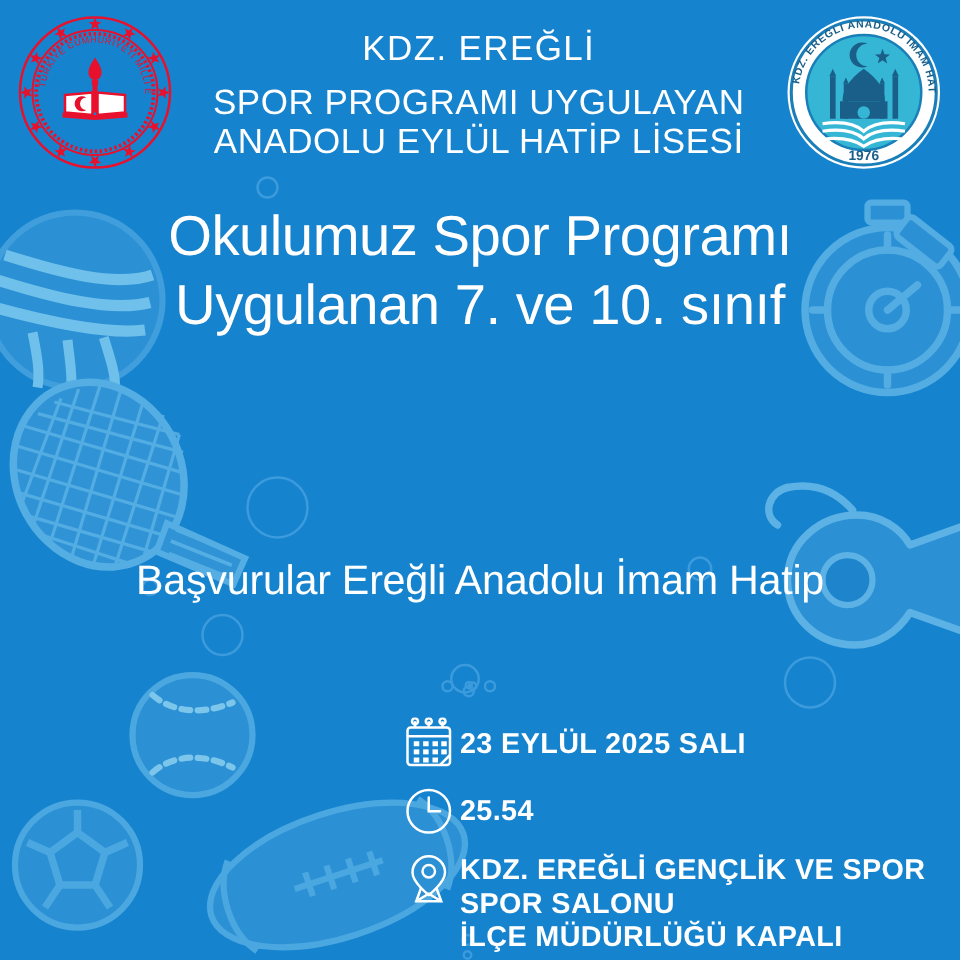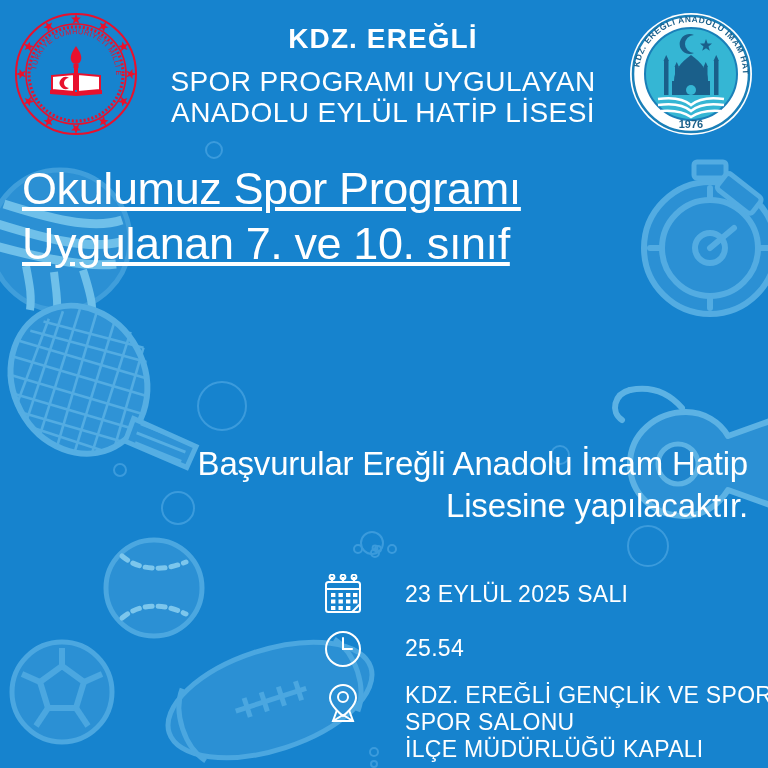--- a/index.html
+++ b/index.html
@@ -40,52 +40,52 @@
   }
   .logo-slot { flex: 0 0 auto; }
   .header-titles {
     flex: 1 1 auto;
     text-align: center;
     line-height: 1.08;
     padding: 0 4px;
   }
   .title-1 {
     font-size: 28px;
-    font-weight: bold;
+    font-weight: normal;
     letter-spacing: 1.1px;
     margin-bottom: 13px;
   }
   .title-2, .title-3 {
     font-size: 28px;
     font-weight: normal;
     letter-spacing: 0.4px;
   }
 
   
   .headline {
     position: absolute;
     top: 162px;
     left: 22px;
     right: 22px;
+    text-align: center;
     font-size: 45px;
     font-weight: 400;
     line-height: 1.22;
     letter-spacing: -0.4px;
     z-index: 3;
     text-shadow: 0 0 1px rgba(0,0,0,0.06);
-    text-decoration: underline;
   }
 
   
   .subline {
     position: absolute;
     top: 443px;
     left: 20px;
     right: 20px;
-    text-align: right;
+    text-align: center;
     font-size: 33px;
     font-weight: 400;
     line-height: 1.27;
     letter-spacing: -0.2px;
     z-index: 3;
   }
 
   
   .details {
     position: absolute;
@@ -102,25 +102,24 @@
   .detail-icon {
     flex: 0 0 46px;
     width: 46px;
     height: 46px;
     display: flex;
     align-items: center;
     justify-content: flex-start;
   }
   .detail-text {
     font-size: 23px;
-    font-weight: normal;
+    font-weight: bold;
     letter-spacing: 0.3px;
     line-height: 1.17;
     padding-top: 9px;
-    margin-left: 37px;
   }
   .detail-text.loc { padding-top: 2px; }
   .detail-text .line { display: block; white-space: pre; }
 </style>
 </head>
 <body>
 
 <div id="poster">
 
   <div class="bg-layer">
@@ -351,21 +350,20 @@
     </div>
   </div>
 
   <div class="headline">
     <div>Okulumuz Spor Programı</div>
     <div>Uygulanan 7. ve 10. sınıf</div>
   </div>
 
   <div class="subline">
     <div>Başvurular Ereğli Anadolu İmam Hatip</div>
-    <div>Lisesine yapılacaktır.</div>
   </div>
 
   <div class="details">
 
     <div class="detail-row">
       <span class="detail-icon">
         <svg width="42" height="42" viewBox="0 0 42 42" aria-hidden="true">
           <g fill="none" stroke="#ffffff" stroke-width="2">
             <rect x="4" y="8" width="34" height="30" rx="2.5"></rect>
             <path d="M4 15 L38 15"></path>

